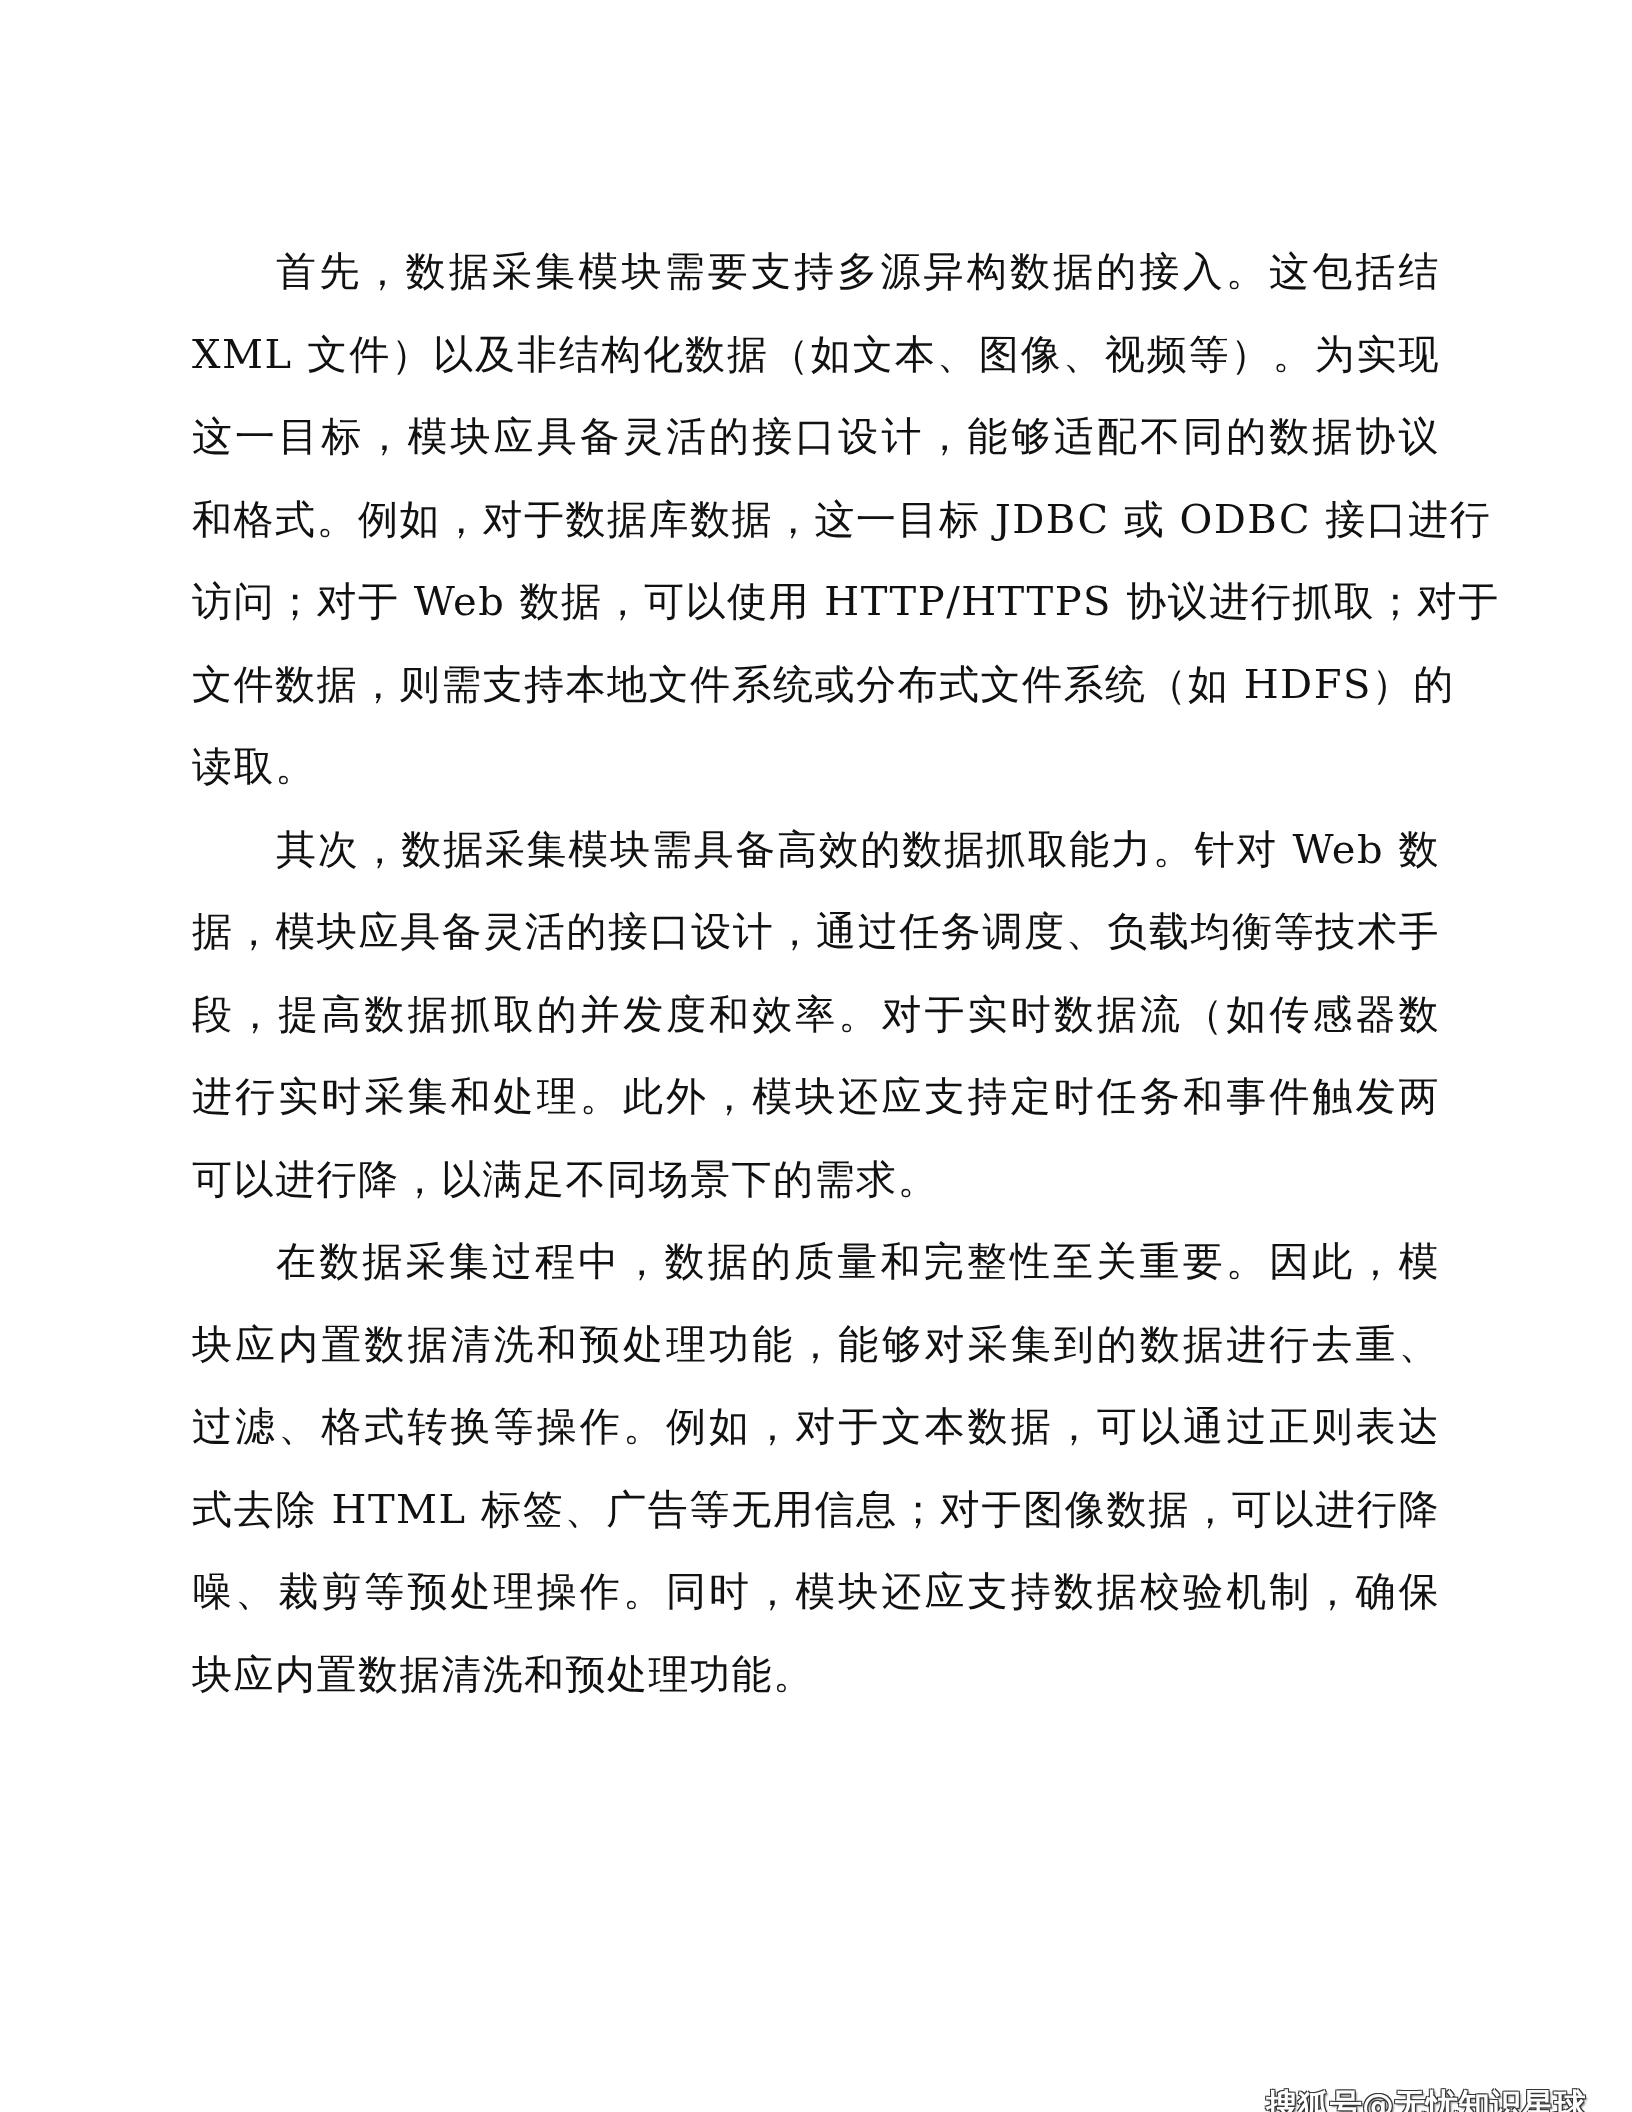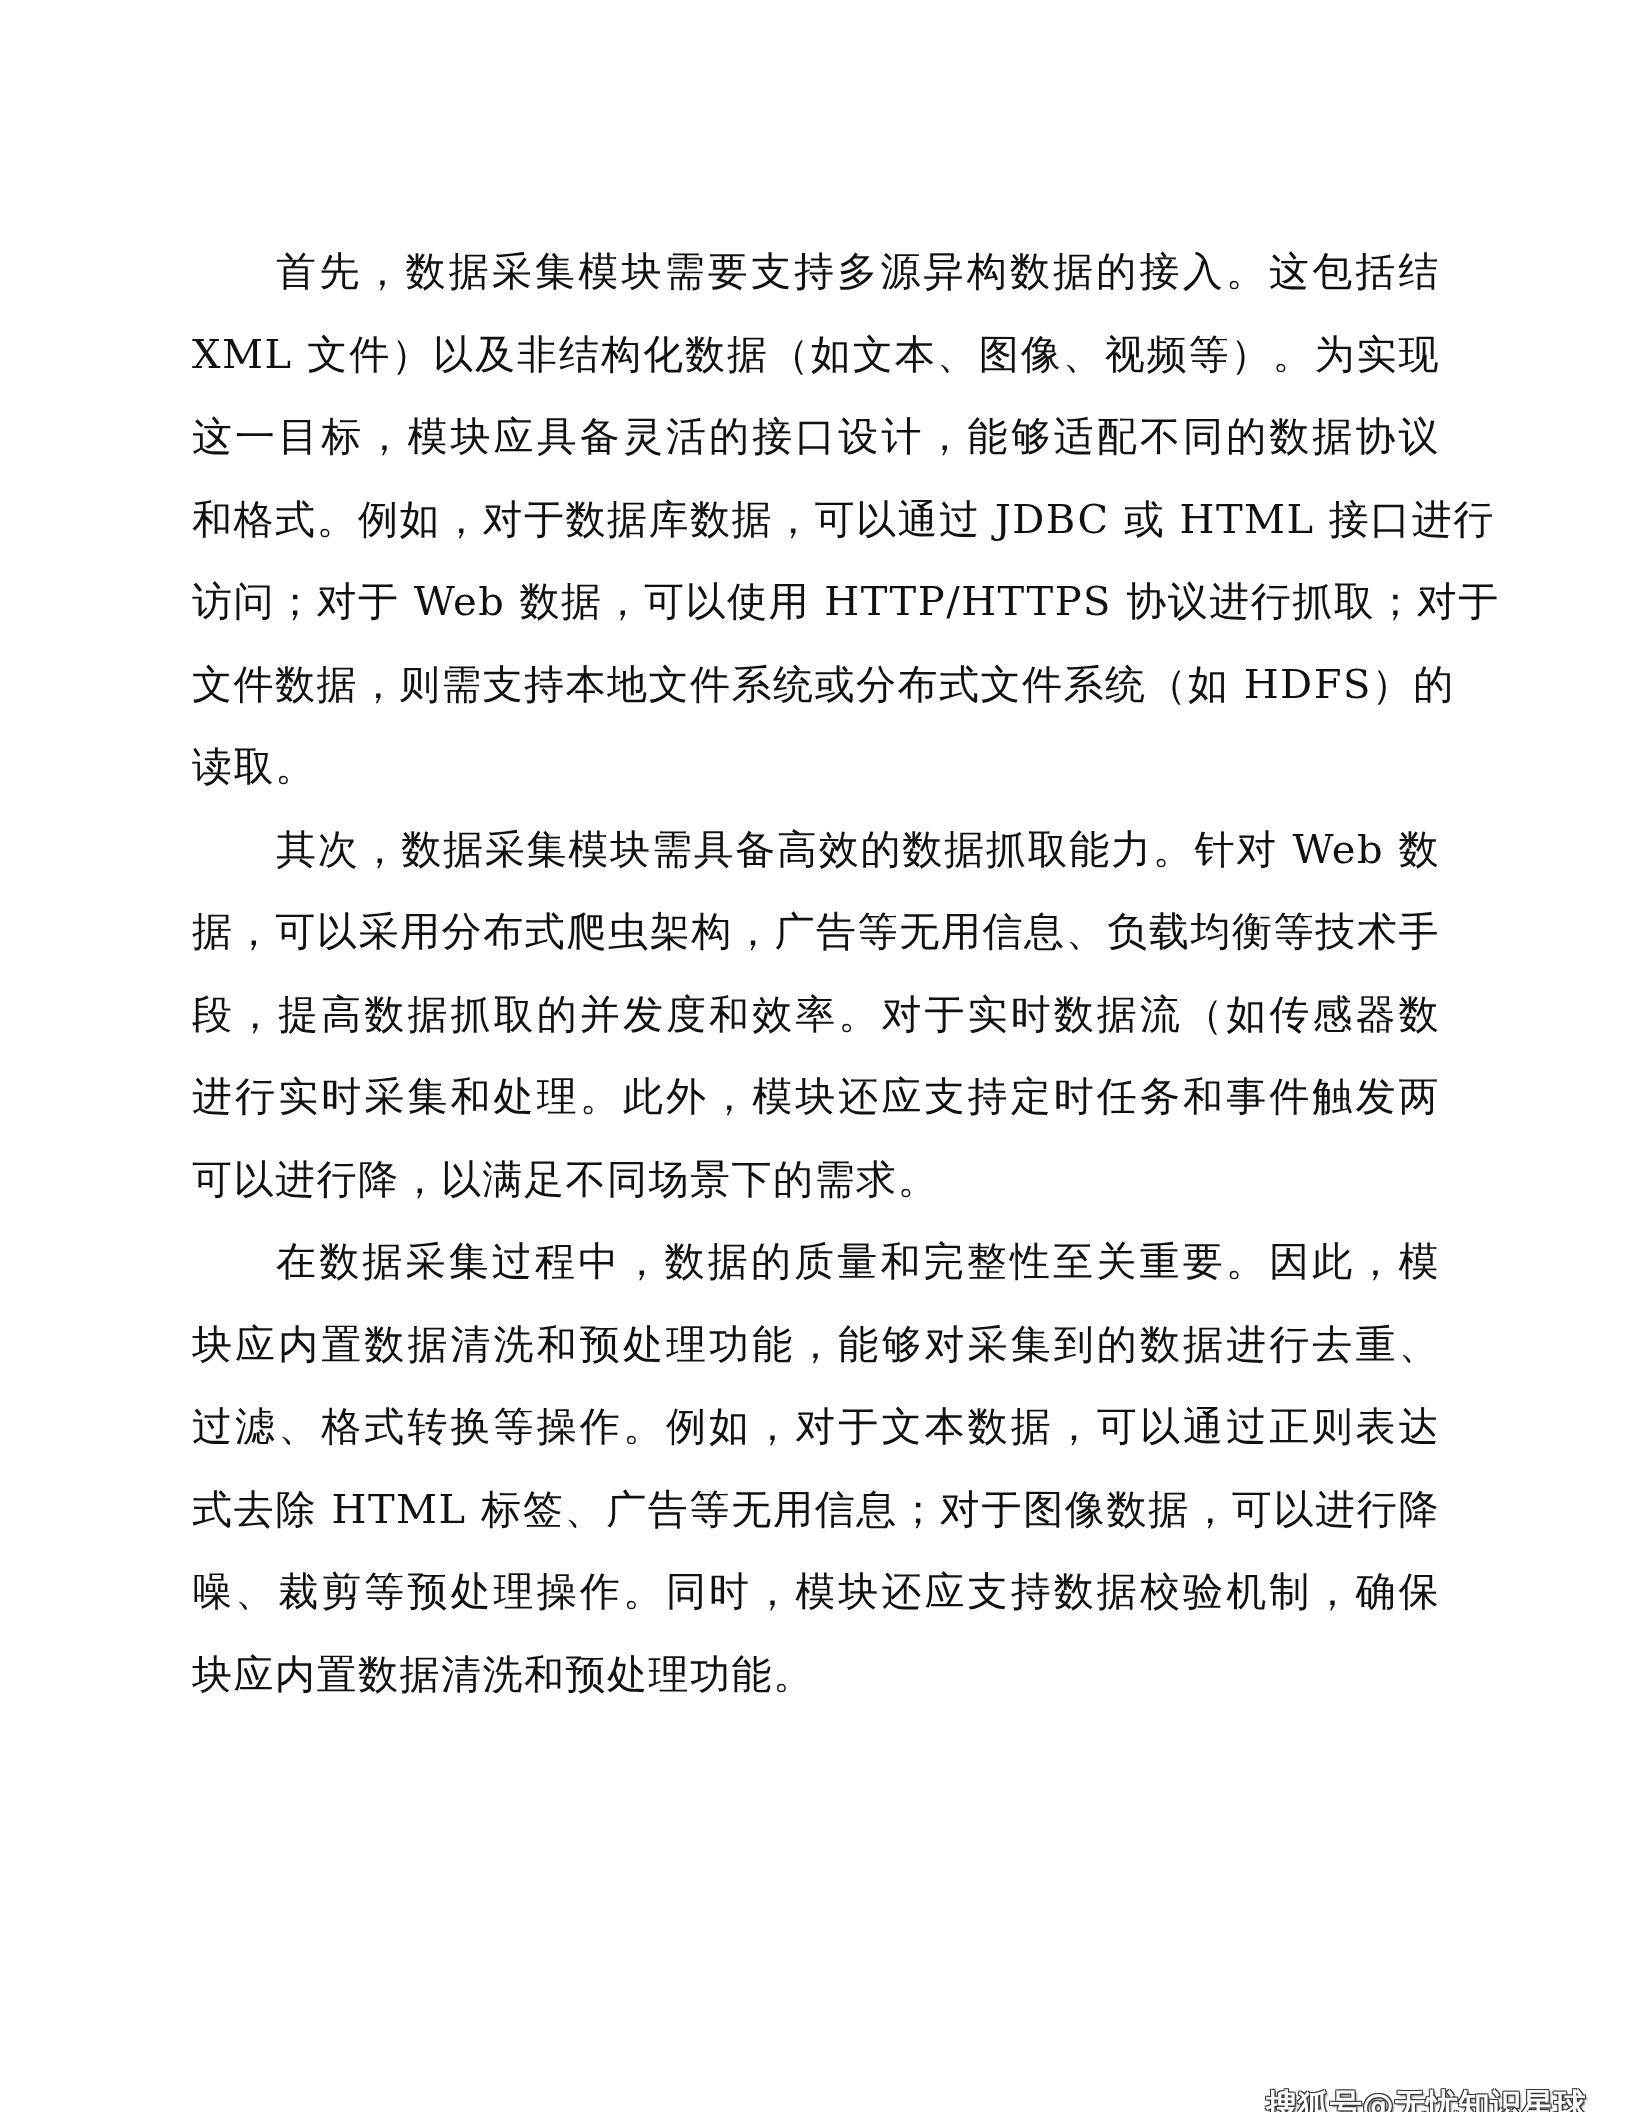--- a/index.html
+++ b/index.html
@@ -63,29 +63,29 @@
 </head>
 <body>
 
 <div class="page">
   <div class="body-text">
 
     <div class="paragraph">
       <div class="line indent">首先，数据采集模块需要支持多源异构数据的接入。这包括结</div>
       <div class="line">XML 文件）以及非结构化数据（如文本、图像、视频等）。为实现</div>
       <div class="line">这一目标，模块应具备灵活的接口设计，能够适配不同的数据协议</div>
-      <div class="line">和格式。例如，对于数据库数据，可以通过 JDBC 或 HTML 接口进行</div>
+      <div class="line">和格式。例如，对于数据库数据，这一目标 JDBC 或 ODBC 接口进行</div>
       <div class="line">访问；对于 Web 数据，可以使用 HTTP/HTTPS 协议进行抓取；对于</div>
       <div class="line">文件数据，则需支持本地文件系统或分布式文件系统（如 HDFS）的</div>
       <div class="line last">读取。</div>
     </div>
 
     <div class="paragraph">
       <div class="line indent">其次，数据采集模块需具备高效的数据抓取能力。针对 Web 数</div>
-      <div class="line">据，可以采用分布式爬虫架构，广告等无用信息、负载均衡等技术手</div>
+      <div class="line">据，模块应具备灵活的接口设计，通过任务调度、负载均衡等技术手</div>
       <div class="line">段，提高数据抓取的并发度和效率。对于实时数据流（如传感器数</div>
       <div class="line">进行实时采集和处理。此外，模块还应支持定时任务和事件触发两</div>
       <div class="line last">可以进行降，以满足不同场景下的需求。</div>
     </div>
 
     <div class="paragraph">
       <div class="line indent">在数据采集过程中，数据的质量和完整性至关重要。因此，模</div>
       <div class="line">块应内置数据清洗和预处理功能，能够对采集到的数据进行去重、</div>
       <div class="line">过滤、格式转换等操作。例如，对于文本数据，可以通过正则表达</div>
       <div class="line">式去除 HTML 标签、广告等无用信息；对于图像数据，可以进行降</div>

